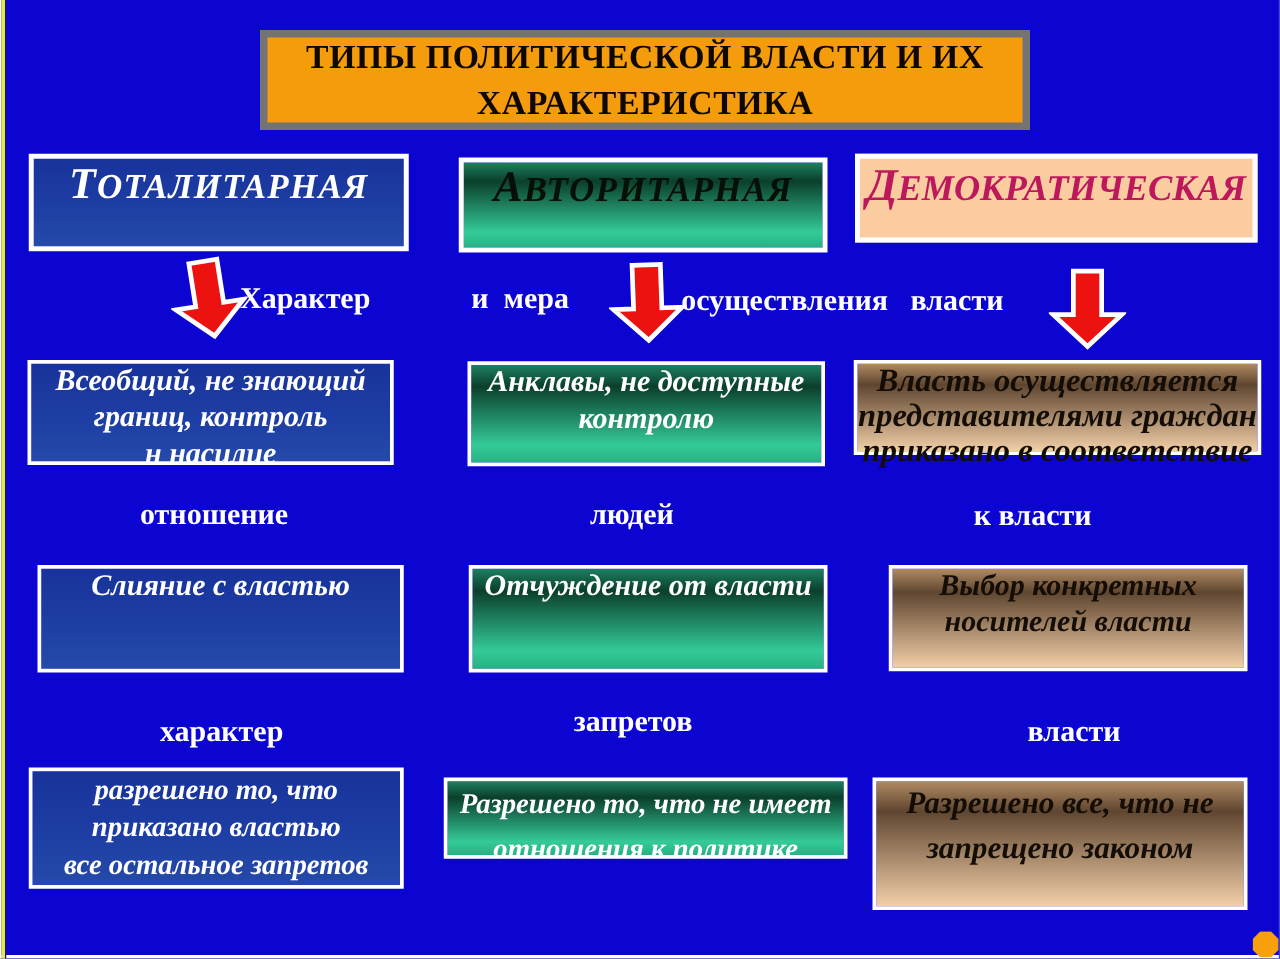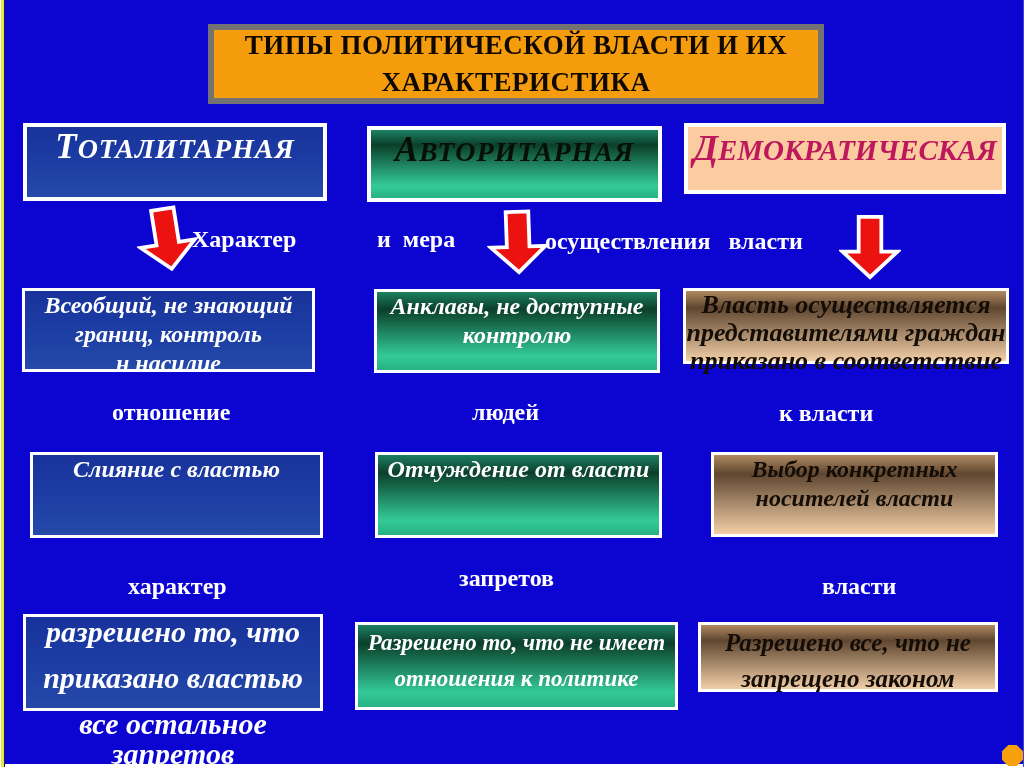--- a/index.html
+++ b/index.html
@@ -43,23 +43,23 @@
   .hdr2{left:367px;top:126px;width:295px;height:76px;font-size:28px;letter-spacing:1px;color:#061006;}
   .hdr3{left:684px;top:123px;width:322px;height:71px;font-size:29px;}
 
   .cell{font-size:24px;line-height:29px;}
   .r1c1{left:22px; top:288px;width:293px;height:84px;}
   .r1c2{left:374px;top:289px;width:286px;height:84px;}
   .r1c3{left:683px;top:288px;width:326px;height:76px;font-size:26px;line-height:28px;}
   .r2c1{left:30px; top:452px;width:293px;height:86px;}
   .r2c2{left:375px;top:452px;width:287px;height:86px;}
   .r2c3{left:711px;top:452px;width:287px;height:85px;}
-  .r3c1{left:23px; top:614px;width:300px;height:97px;font-size:30px;line-height:30px;gap:16px;}
-  .r3c2{left:355px;top:622px;width:323px;height:88px;font-size:23px;line-height:36px;}
-  .r3c3{left:698px;top:622px;width:300px;height:70px;font-size:25px;line-height:36px;}
+  .r3c1{left:23px; top:614px;width:300px;height:97px;font-size:23px;line-height:30px;}
+  .r3c2{left:355px;top:622px;width:323px;height:65px;font-size:23px;line-height:36px;}
+  .r3c3{left:698px;top:622px;width:300px;height:106px;font-size:25px;line-height:36px;}
 
   .cap{
     position:absolute;color:#ffffff;font-size:24px;white-space:pre;
   }
   .cap-harakter{left:192px;top:226px;}
   .cap-imera{left:377px;top:226px;}
   .cap-osush{left:545px;top:228px;}
   .cap-otnoshenie{left:112px;top:399px;}
   .cap-lyudey{left:472px;top:399px;}
   .cap-kvlasti{left:779px;top:400px;}

